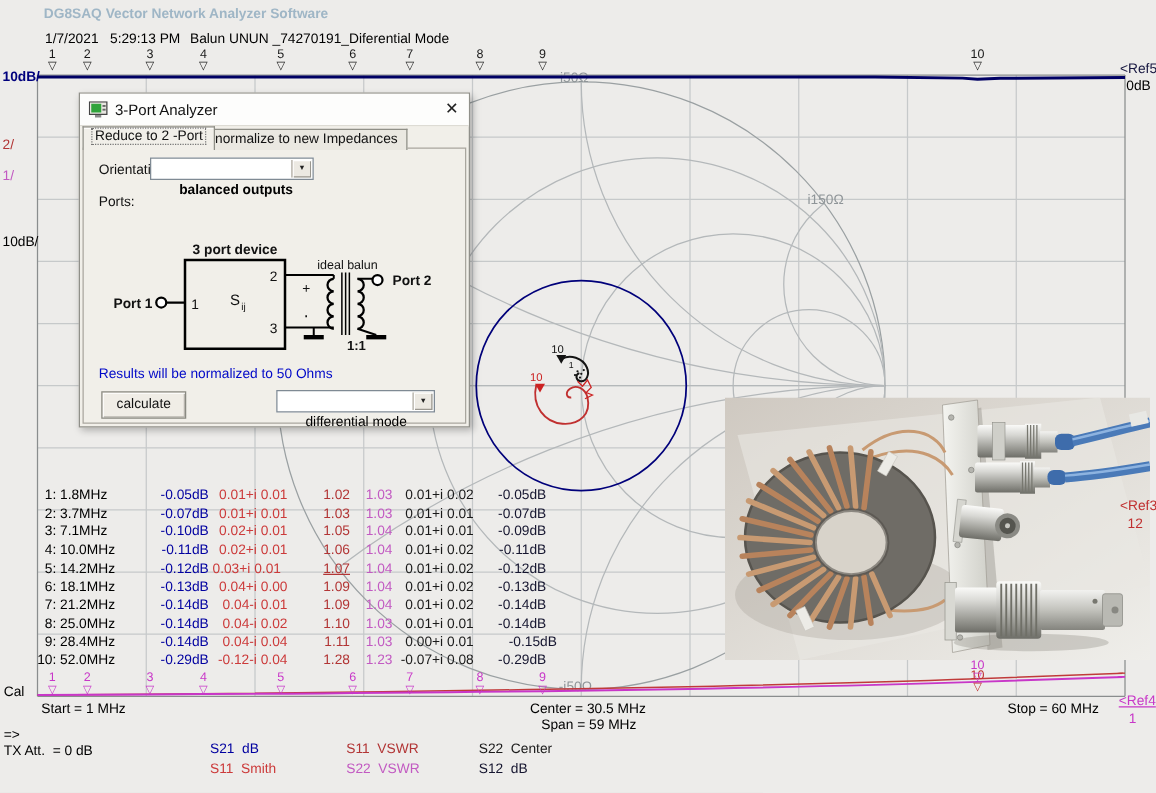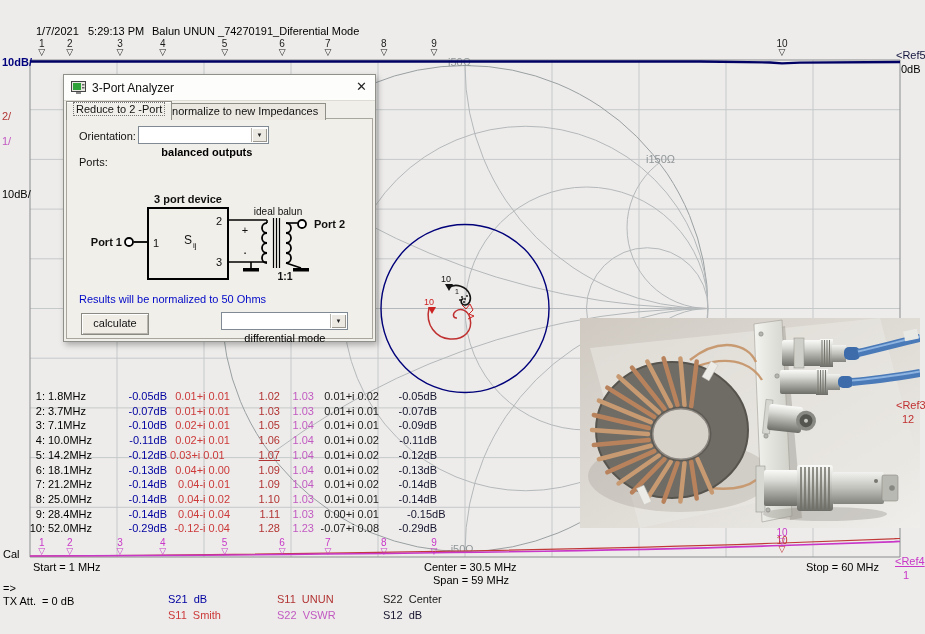--- a/index.html
+++ b/index.html
@@ -124,20 +124,21 @@
     </g>
 
     <path d="M429,308 C425,325 436,338 450,339 C464,340 473,331 470,318 C468,310.5 461,307.5 456,311 C452,313.8 453,318.5 457,318" fill="none" stroke="#c03030" stroke-width="1.5"></path>
     <polyline points="462,305 466,309 470,304 473,310 469,314 474,316 468,319" fill="none" stroke="#cc2222" stroke-width="1"></polyline>
     <g fill="#cc2222">
       <text x="424" y="305" font-size="9">10</text>
       <polygon points="428,307 436,307 432,314"></polygon>
     </g>
   </svg>
 
+  <div class="abs" id="app-title">DG8SAQ Vector Network Analyzer Software</div>
   <div class="abs t11 lbl" style="left:36px;top:25px;">1/7/2021   5:29:13 PM</div>
   <div class="abs t11 lbl" style="left:152px;top:25px;">Balun UNUN _74270191_Diferential Mode</div>
 
   <div class="abs t11 lbl" style="left: 2px; top: 56px; font-weight: bold; color: rgb(0, 0, 125);">10dB/</div>
   <div class="abs t11 lbl" style="left: 2px; top: 110px; color: rgb(178, 53, 53);">2/</div>
   <div class="abs t11 lbl" style="left: 2px; top: 135px; color: rgb(194, 90, 194);">1/</div>
   <div class="abs t11 lbl" style="left:2px;top:188px;">10dB/</div>
   <div class="abs t11 lbl" style="left:3px;top:548px;">Cal</div>
 
   <div class="abs t11 lbl" style="left: 896px; top: 49px; color: rgb(21, 21, 63);">&lt;Ref5</div>
@@ -149,21 +150,21 @@
 
   <div class="abs t11 lbl" style="left:33px;top:561px;">Start = 1 MHz</div>
   <div class="abs t11 lbl" style="left:424px;top:561px;">Center = 30.5 MHz</div>
   <div class="abs t11 lbl" style="left:433px;top:574px;">Span = 59 MHz</div>
   <div class="abs t11 lbl" style="left:806px;top:561px;">Stop = 60 MHz</div>
 
   <div class="abs t11 lbl" style="left:3px;top:582px;">=&gt;</div>
   <div class="abs t11 lbl" style="left:3px;top:595px;">TX Att.  = 0 dB</div>
 
   <div class="abs t11 lbl" style="left: 168px; top: 593px; color: rgb(0, 0, 160);">S21  dB</div>
-  <div class="abs t11 lbl" style="left: 277px; top: 593px; color: rgb(178, 53, 53);">S11  UNUN</div>
+  <div class="abs t11 lbl" style="left: 277px; top: 593px; color: rgb(178, 53, 53);">S11  VSWR</div>
   <div class="abs t11 lbl" style="left: 383px; top: 593px; color: rgb(26, 26, 26);">S22  Center</div>
   <div class="abs t11 lbl" style="left: 168px; top: 609px; color: rgb(204, 58, 58);">S11  Smith</div>
   <div class="abs t11 lbl" style="left: 277px; top: 609px; color: rgb(194, 90, 194);">S22  VSWR</div>
   <div class="abs t11 lbl" style="left: 383px; top: 609px; color: rgb(21, 21, 47);">S12  dB</div>
 
   <div id="table-layer">
       <span style="left: 27px; top: 390px; width: 18px; text-align: right; color: rgb(0, 0, 0);">1:</span>
       <span style="left: 48px; top: 390px; width: 60px; text-align: left; color: rgb(0, 0, 0);">1.8MHz</span>
       <span style="left: 115px; top: 390px; width: 52px; text-align: right; color: rgb(0, 0, 160);">-0.05dB</span>
       <span style="left: 170px; top: 390px; width: 60px; text-align: right; color: rgb(204, 58, 58);">0.01+i 0.01</span>
@@ -476,21 +477,21 @@
         <rect x="5" y="11" width="5" height="2" fill="#888"></rect>
       </svg>
       <span id="dlg-title">3-Port Analyzer</span>
       <span id="dlg-close">✕</span>
     </div>
     <div class="tab" id="tab1"><span class="tab-inner">Reduce to 2 -Port</span></div>
     <div class="tab" id="tab2"><span>Renormalize to new Impedances</span></div>
     <div id="tab-page"></div>
 
     <div class="fldlbl" style="left:15px;top:55px;">Orientation:</div>
-    <div class="dropdown" style="left:74px;top:51px;width:131px;font-weight:bold;">
+    <div class="dropdown" style="left:56px;top:51px;width:131px;font-weight:bold;">
       <span>balanced outputs</span>
       <span class="dd-arrow">▼</span>
     </div>
     <div class="fldlbl" style="left:15px;top:81px;">Ports:</div>
 
     <svg id="diagram-svg" width="311" height="266" viewBox="0 0 311 266">
       <text x="124" y="128" font-size="11" font-weight="bold" text-anchor="middle" fill="#111">3 port device</text>
       <rect x="84" y="133" width="80" height="71" fill="none" stroke="#000" stroke-width="2"></rect>
       <text x="89" y="172" font-size="11" fill="#111">1</text>
       <text x="120" y="169" font-size="12" fill="#111">S</text>

